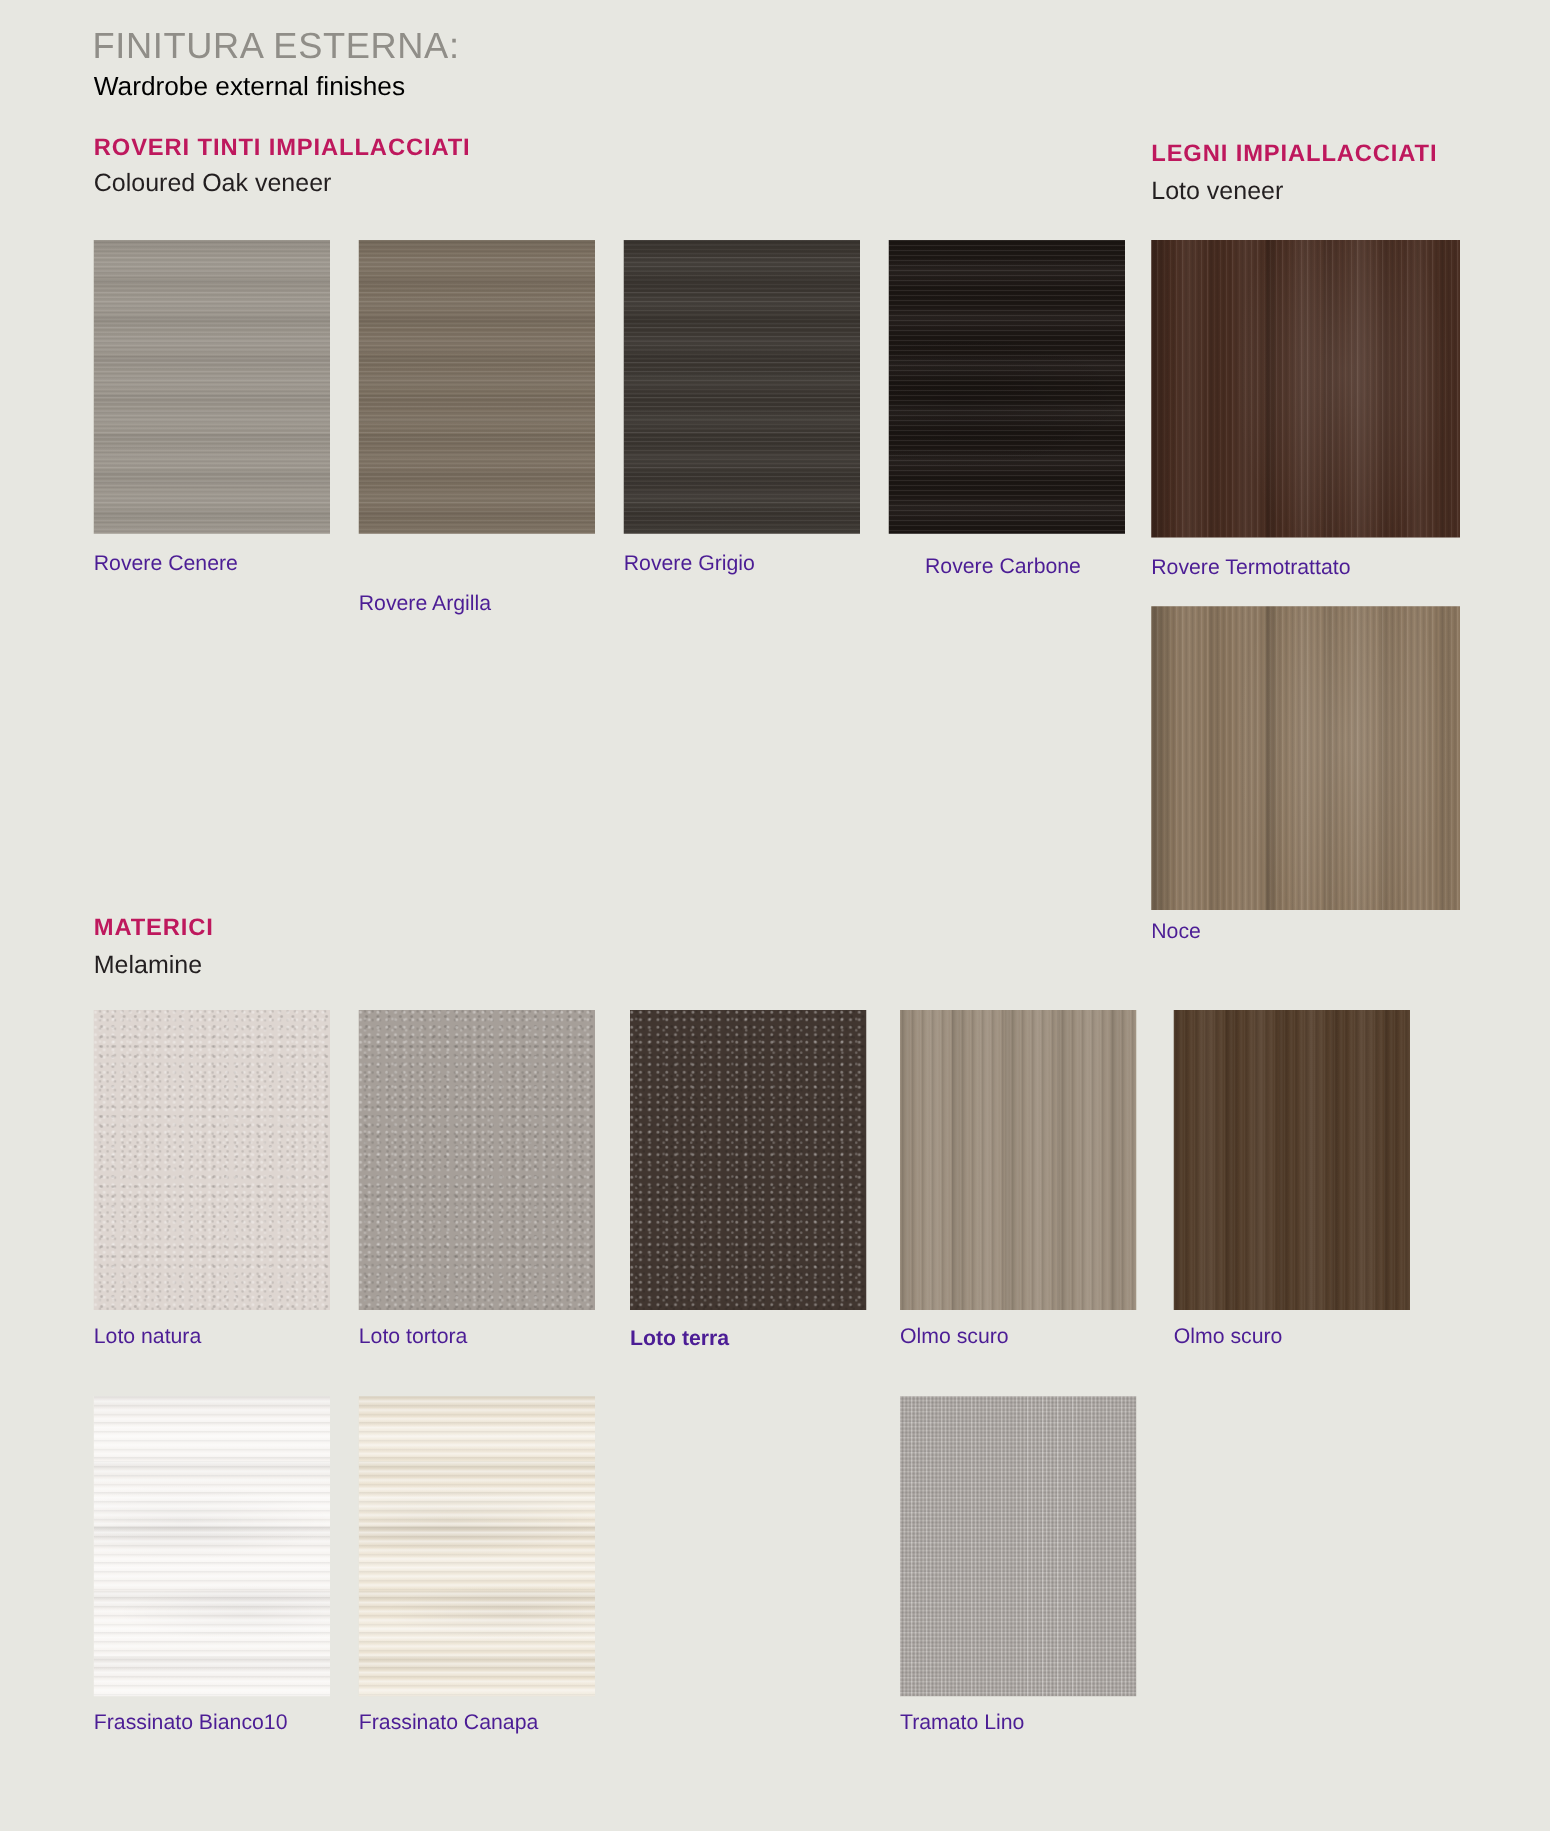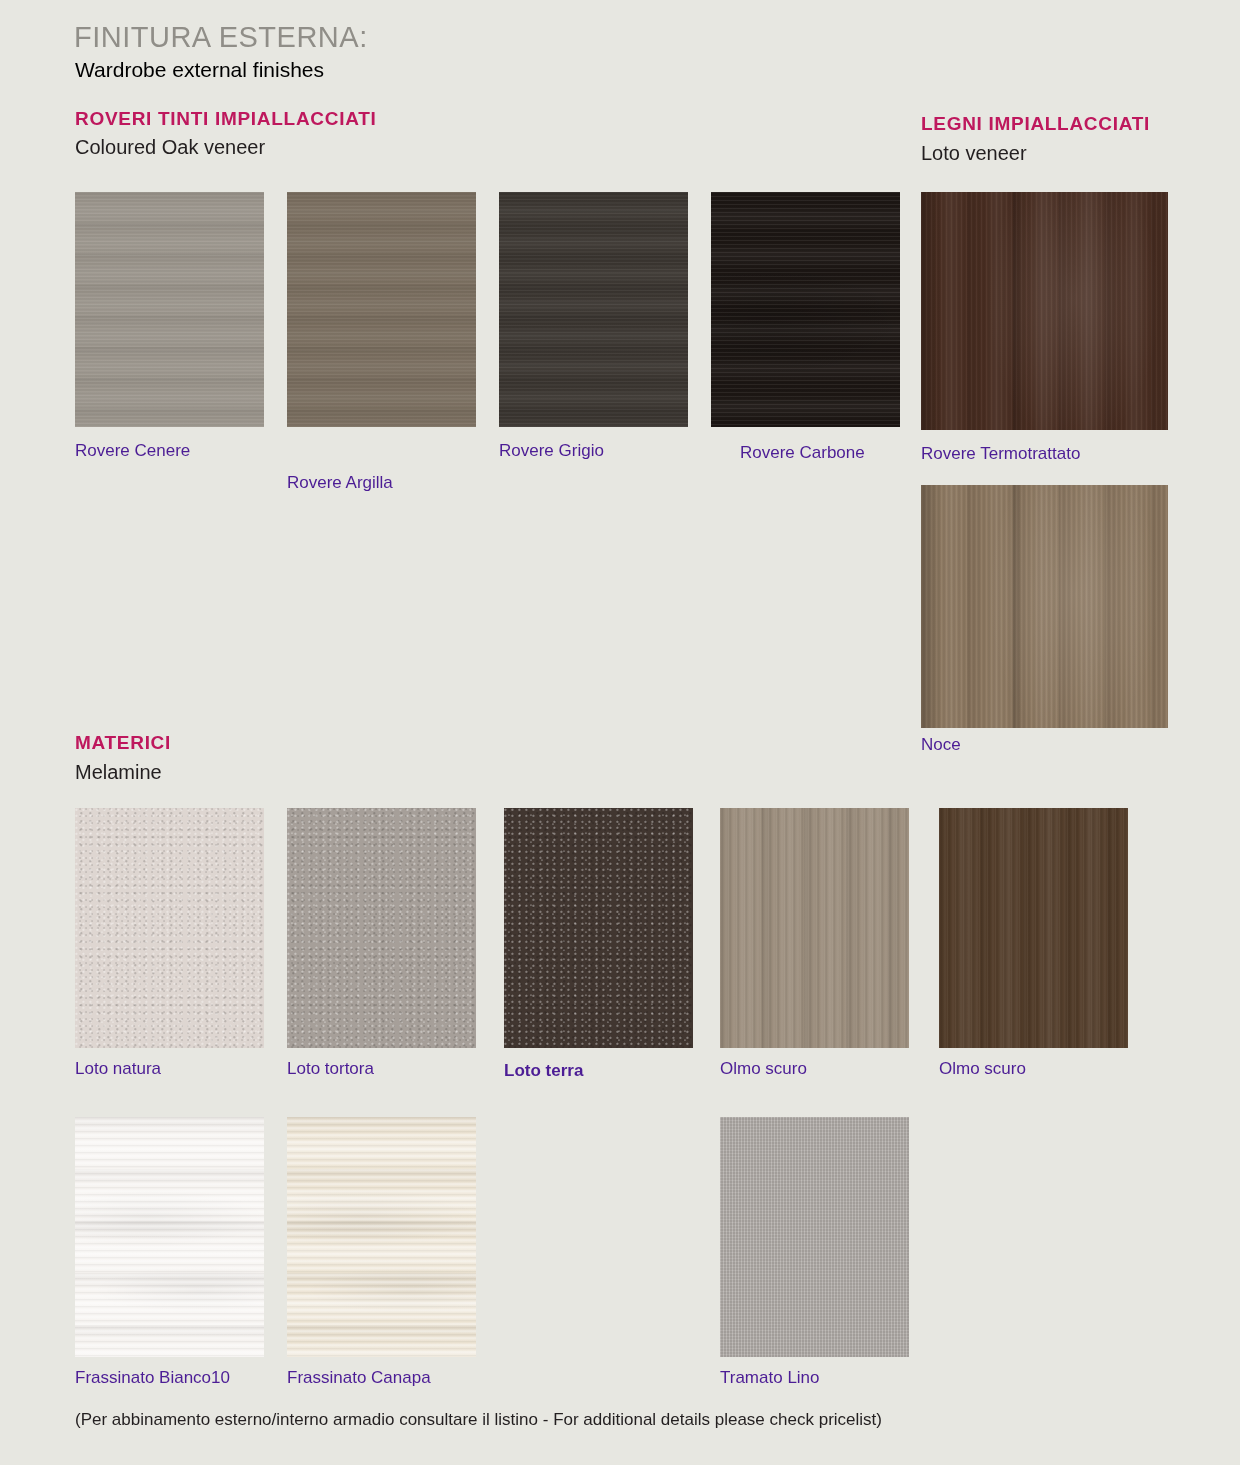--- a/index.html
+++ b/index.html
@@ -278,15 +278,14 @@
   <div class="swatch" style="left:287px; top:1117px; width:189px; height:240px; background-color:#ece3d2;">
     <div class="grain g-wave"></div>
   </div>
   <div class="label" style="left:287px; top:1368px;">Frassinato Canapa</div>
 
   <div class="swatch" style="left:720px; top:1117px; width:189px; height:240px; background-color:#b0aba7;">
     <div class="grain g-linen"></div>
   </div>
   <div class="label" style="left:720px; top:1368px;">Tramato Lino</div>
 
-  <div class="footnote">(Per abbinamento esterno/interno armadio consultare il listino - For additional details please check pricelist)</div>
 
 </div>
 
 </body></html>

